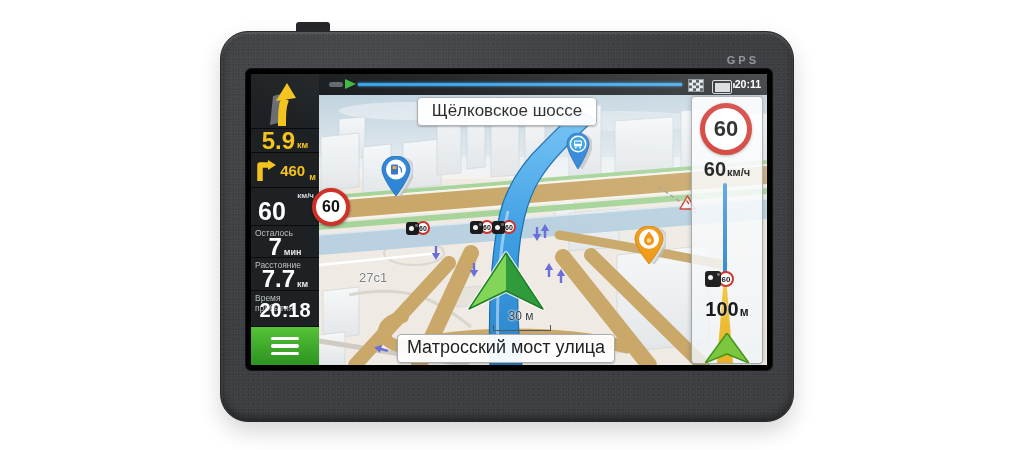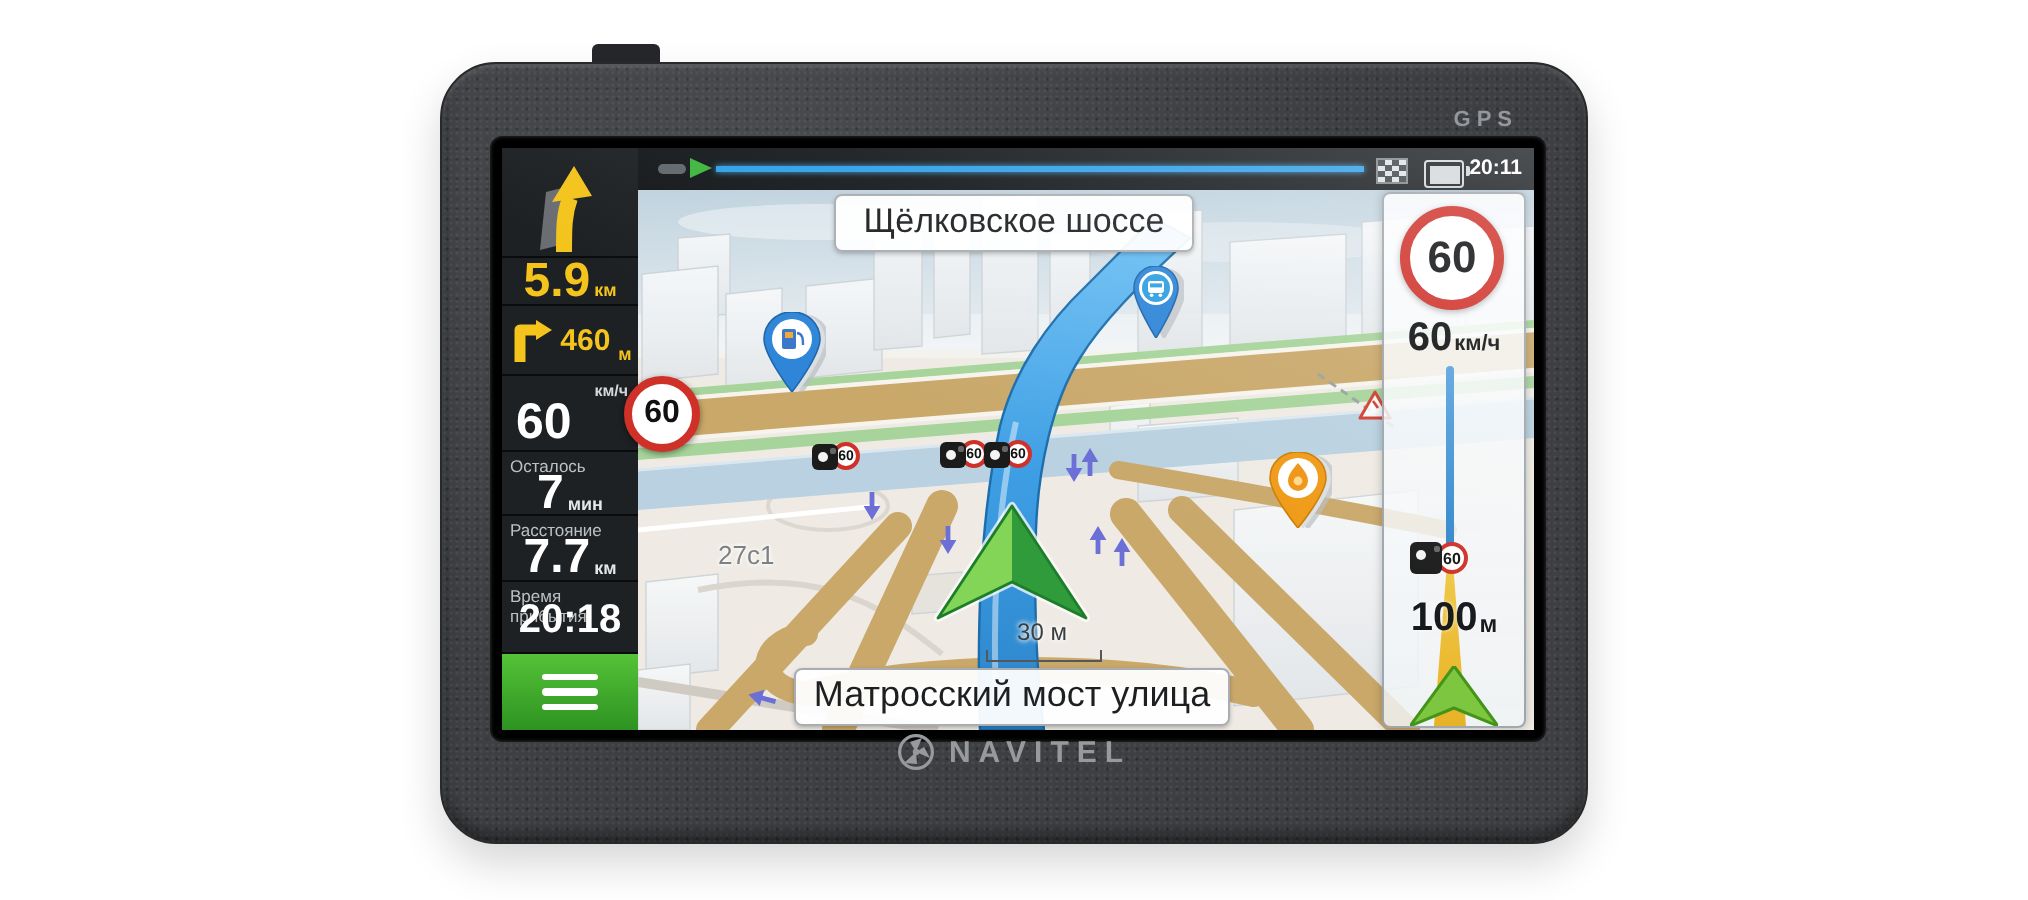--- a/index.html
+++ b/index.html
@@ -366,24 +366,14 @@
             <svg width="44" height="30" viewBox="0 0 44 30">
               <polygon points="22,0 44,30 22,21 0,30" fill="#7dc63f" stroke="#44941c" stroke-width="1.5" stroke-linejoin="round"></polygon>
             </svg>
           </div>
         </div>
 
         <div class="glare"></div>
       </div>
     </div>
 
-    <div class="brandrow">
-      <svg width="20" height="20" viewBox="0 0 20 20">
-        <circle cx="10" cy="10" r="8.2" fill="none" stroke="#97999c" stroke-width="1.6"></circle>
-        <circle cx="10" cy="10" r="1.6" fill="#97999c"></circle>
-        <path d="M10,10 L13,3 L7,5 Z" fill="#97999c"></path>
-        <path d="M10,10 L17,13 L14,7.5 Z" fill="#97999c"></path>
-        <path d="M10,10 L4,15.5 L10.5,16 Z" fill="#97999c"></path>
-      </svg>
-      <span class="brand-text">NAVITEL</span>
-    </div>
   </div>
 </div>
 
 </body></html>

